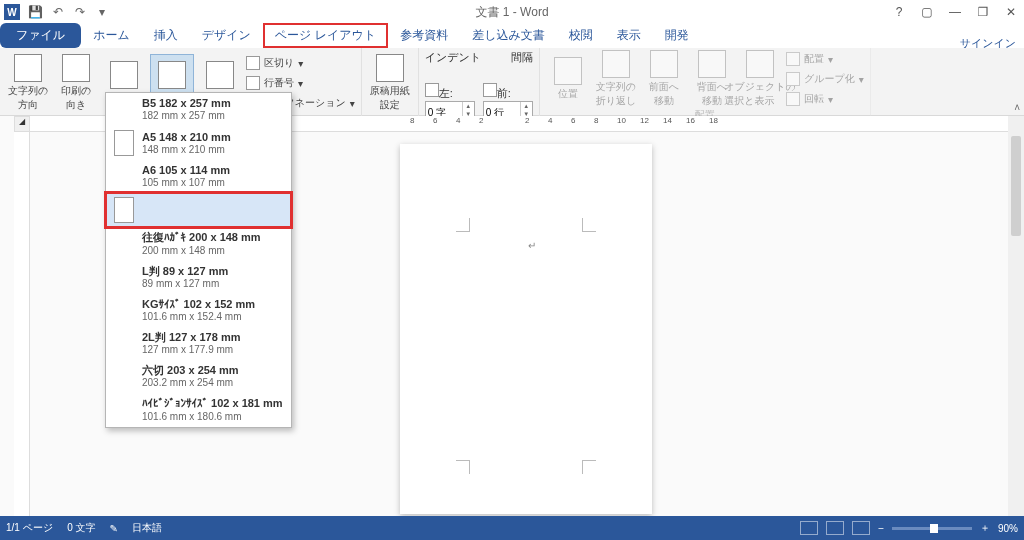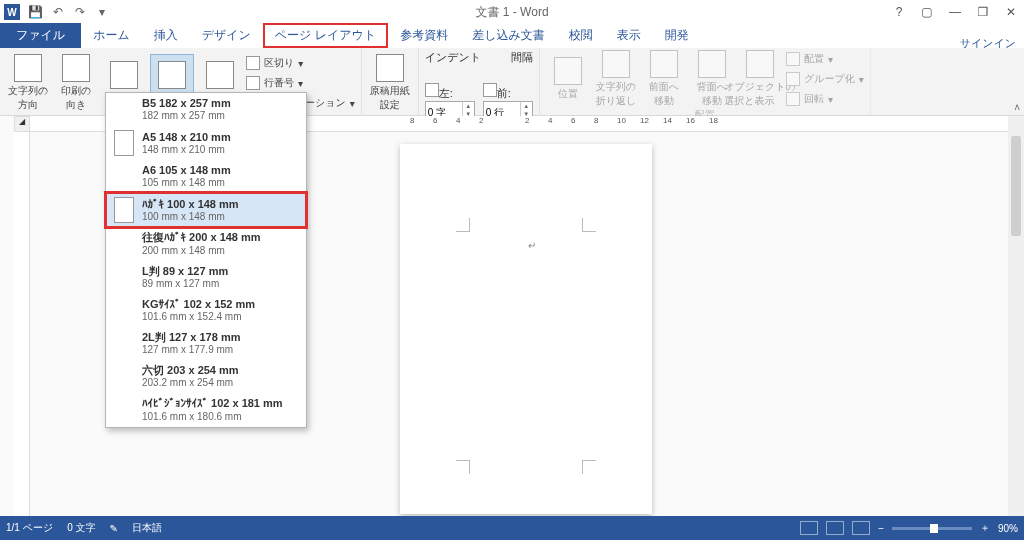--- a/index.html
+++ b/index.html
@@ -8,42 +8,42 @@
   .titlebar{height:24px;background:#fff;display:flex;align-items:center;position:relative;border-bottom:0;}
   .word-icon{width:16px;height:16px;background:#2b579a;color:#fff;font-weight:bold;font-size:10px;display:flex;align-items:center;justify-content:center;margin:0 4px;}
   .qat{display:flex;align-items:center;gap:6px;padding-left:4px;}
   .qat .qbtn{width:16px;height:16px;color:#666;font-size:12px;display:flex;align-items:center;justify-content:center;}
   .title-text{position:absolute;left:0;right:0;text-align:center;font-size:12px;color:#666;pointer-events:none;}
   .winctrl{position:absolute;right:0;top:0;display:flex;align-items:center;gap:2px;height:24px;}
   .winctrl span{width:26px;height:20px;display:flex;align-items:center;justify-content:center;color:#555;font-size:12px;}
   
   .tabs{height:24px;display:flex;align-items:flex-end;background:#fff;position:relative;}
   .tab{padding:4px 12px 4px;font-size:12px;color:#2b579a;cursor:pointer;}
-  .tab.file{background:#2b579a;color:#fff;padding:4px 16px;}
+  .tab.file{background:#2b579a;color:#fff;padding:4px 16px;border-radius:6px;}
   .tab.active{border:2px solid #e03030;padding:2px 10px;}
   .signin{position:absolute;right:8px;top:12px;font-size:11px;color:#2b579a;}
   
   .ribbon{height:68px;background:#f3f3f3;border-bottom:1px solid #d9d9d9;display:flex;position:relative;}
   .group{display:flex;flex-direction:column;border-right:1px solid #e1e1e1;height:68px;padding:2px 6px 0;}
   .group-body{flex:1;display:flex;align-items:center;gap:4px;}
   .group-label{font-size:10px;color:#777;text-align:center;padding-bottom:1px;}
   .bigbtn{display:flex;flex-direction:column;align-items:center;justify-content:center;width:44px;height:58px;font-size:10px;color:#444;}
   .bigbtn .ico{width:28px;height:28px;border:1px solid #888;background:#fff;margin-bottom:2px;}
   .bigbtn.selected{background:#cde0f0;border:1px solid #8fb4d8;}
   .smallcol{display:flex;flex-direction:column;gap:2px;font-size:10px;color:#444;}
   .smallcol .row{display:flex;align-items:center;gap:4px;height:18px;white-space:nowrap;}
   .miniico{width:14px;height:14px;display:inline-block;border:1px solid #999;background:#fff;}
   .spin{display:flex;align-items:flex-end;border:1px solid #aaa;height:18px;background:#fff;}
   .spin input{border:none;width:36px;font-size:10px;padding:0 2px;outline:none;}
   .spin .sp{width:12px;display:flex;flex-direction:column;font-size:6px;color:#666;border-left:1px solid #ccc;}
   .spin .sp span{height:8px;text-align:center;line-height:8px;}
   .disabled{opacity:.45;}
   .collapse{position:absolute;right:4px;bottom:2px;color:#666;font-size:10px;}
   
-  .size-menu{position:absolute;left:105px;top:92px;width:202px;background:#fff;border:1px solid #b5b5b5;box-shadow:2px 3px 6px rgba(0,0,0,.25);z-index:20;padding-bottom:0;}
+  .size-menu{position:absolute;left:105px;top:92px;width:187px;background:#fff;border:1px solid #b5b5b5;box-shadow:2px 3px 6px rgba(0,0,0,.25);z-index:20;padding-bottom:0;}
   .size-item{display:flex;align-items:center;gap:8px;padding:4px 8px;cursor:pointer;}
   .size-item.hover{background:#d7e6f7;border:1px solid #a8c6e4;padding:3px 7px;}
   .size-item.highlight-red{outline:3px solid #e03030;outline-offset:-1px;}
   .size-thumb{width:20px;height:26px;border:1px solid #999;background:#fff;flex-shrink:0;}
   .size-item.noicon{padding-left:36px;}
   .size-text{display:flex;flex-direction:column;line-height:1.2;}
   .size-text b{font-size:11px;font-weight:bold;color:#333;}
   .size-text span{font-size:10px;color:#666;}
   .size-more{border-top:1px solid #ddd;padding:6px 12px;font-size:11px;color:#444;}
   
@@ -236,30 +236,26 @@
     </div>
     <div class="size-item">
       <div class="size-thumb"></div>
       <div class="size-text">
         <b>A5 148 x 210 mm</b>
         <span>148 mm x 210 mm</span>
       </div>
     </div>
     <div class="size-item noicon">
       <div class="size-text">
-        <b>A6 105 x 148 mm</b>
-        <span>105 mm x 148 mm</span>
+        <b>A6 105 x 114 mm</b>
+        <span>105 mm x 107 mm</span>
       </div>
     </div>
     <div class="size-item hover highlight-red">
       <div class="size-thumb"></div>
-      <div class="size-text">
-        <b>ﾊｶﾞｷ 100 x 148 mm</b>
-        <span>100 mm x 148 mm</span>
-      </div>
     </div>
     <div class="size-item noicon">
       <div class="size-text">
         <b>往復ﾊｶﾞｷ 200 x 148 mm</b>
         <span>200 mm x 148 mm</span>
       </div>
     </div>
     <div class="size-item noicon">
       <div class="size-text">
         <b>L判 89 x 127 mm</b>

